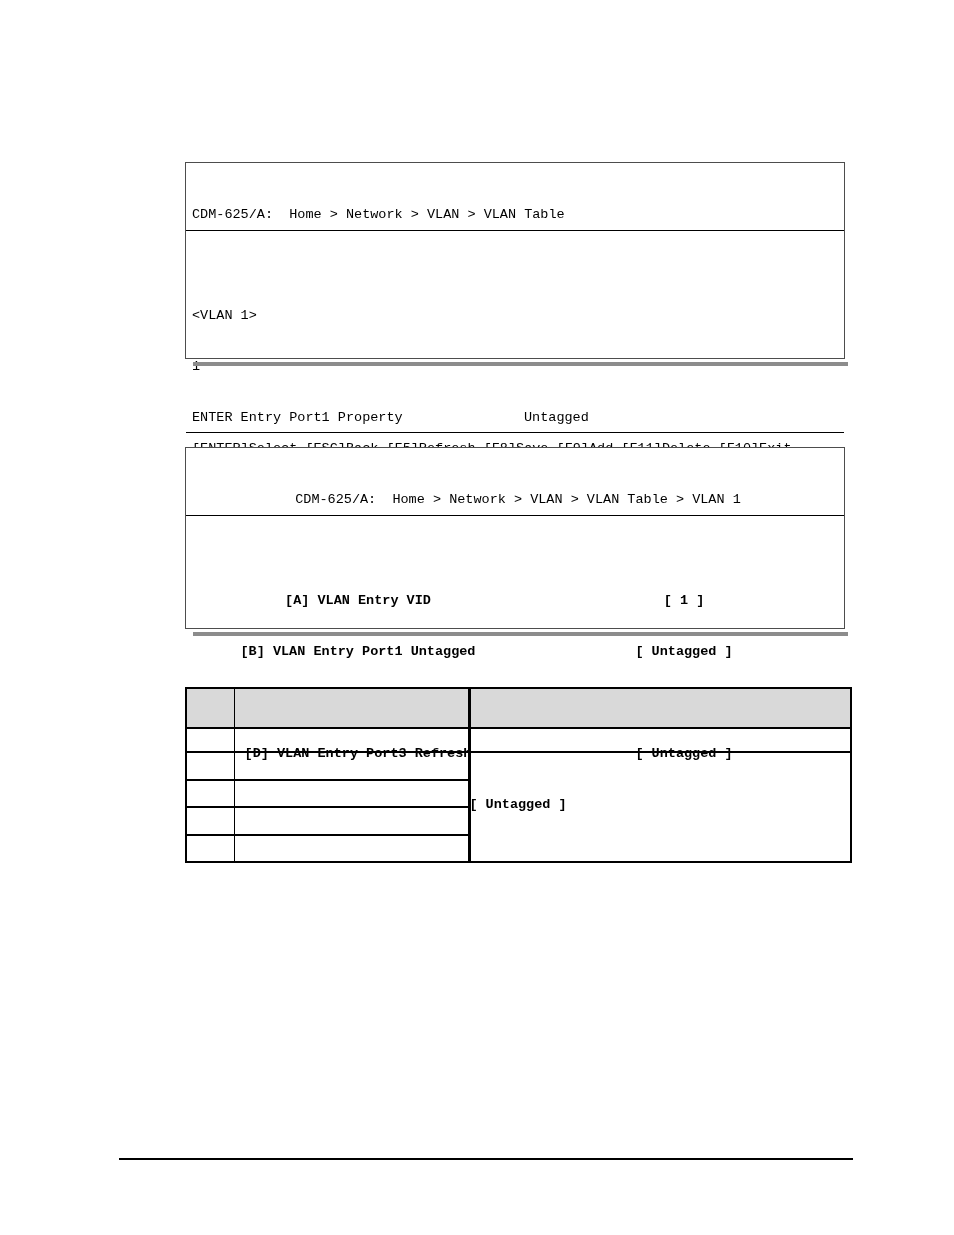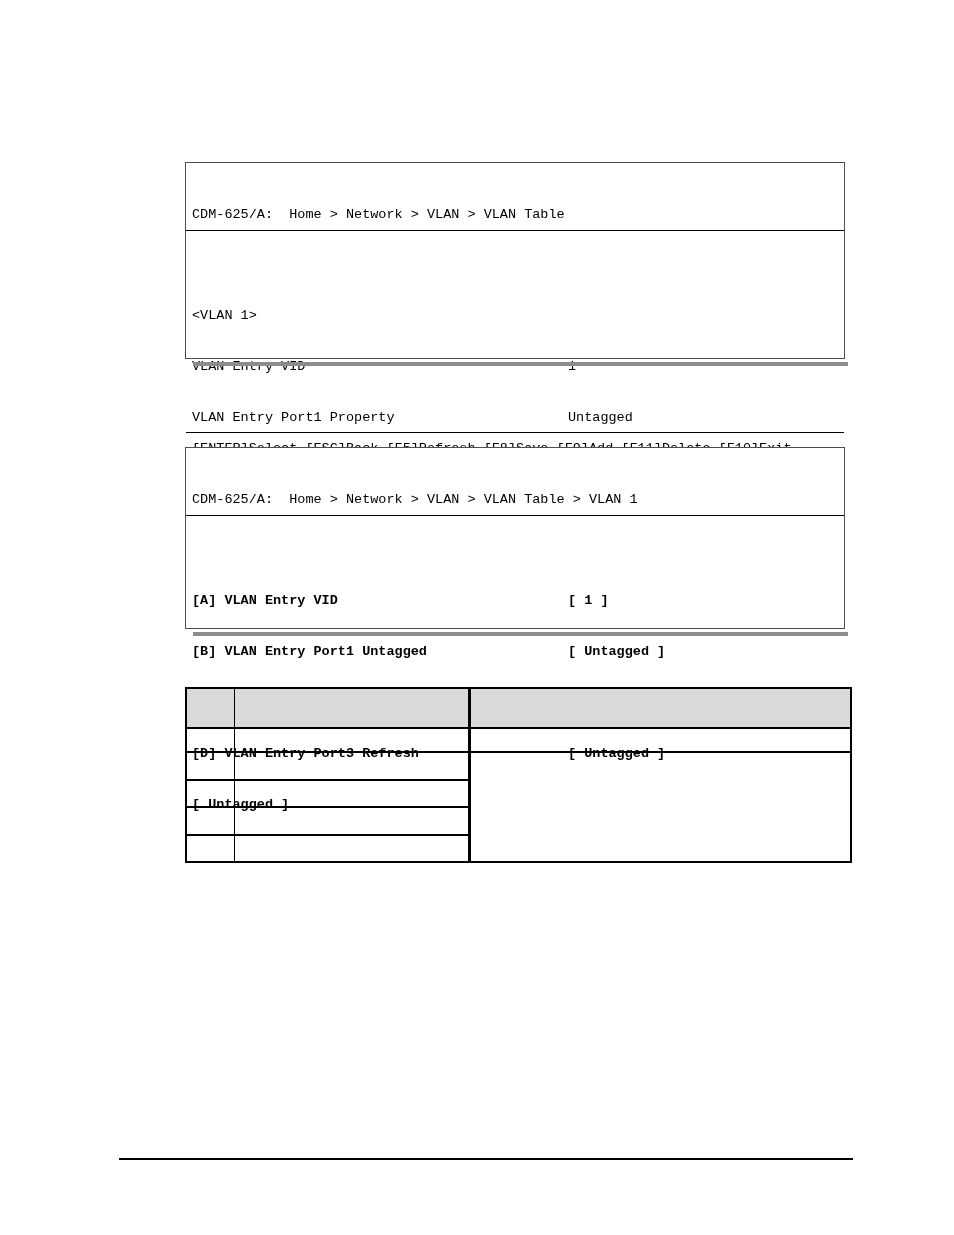--- a/index.html
+++ b/index.html
@@ -25,39 +25,39 @@
     font-size: 13.5px;
     line-height: 17px;
     white-space: pre;
   }
   .term-title {
     height: 34px;
     border-bottom: 1px solid #000;
     padding: 9px 0 0 6px;
   }
   .term-body { padding: 8px 0 0 6px; }
-  .term-row { display: flex; height: 17px; gap: 44px; }
+  .term-row { display: flex; height: 17px; }
   .term-label { width: 332px; flex: 0 0 332px; }
   .term-value { flex: 1; }
   .term-footer {
     border-top: 1px solid #000;
     height: 28px;
     padding: 7px 0 0 6px;
   }
   .term-shadow {
     position: absolute;
     left: 183px;
     width: 655px;
     height: 4px;
     background: #8c8c8c;
   }
   #term1 { top: 162px; height: 197px; }
   #term1 .term-body { height: 133px; }
   #shadow1 { top: 362px; }
-  #term2 { top: 447px; height: 182px; }
+  #term2 { top: 447px; height: 182px; text-align: center; }
   #term2 .term-body { height: 118px; font-weight: bold; }
   #shadow2 { top: 632px; }
 
   
   .ref-table-wrap { position: absolute; left: 175px; top: 687px; }
   table.ref {
     border-collapse: collapse;
     width: 667px;
     table-layout: fixed;
     border: 2px solid #000;
@@ -101,25 +101,24 @@
 <div class="page">
 
   <div class="term" id="term1">
     <div class="term-title">CDM-625/A:  Home &gt; Network &gt; VLAN &gt; VLAN Table</div>
     <div class="term-body">
       <div class="term-row">
         <span class="term-label">&lt;VLAN 1&gt;</span>
         <span class="term-value"></span>
       </div>
       <div class="term-row">
-        <span class="term-label">VLAN Entry VID</span>
         <span class="term-value">1</span>
       </div>
       <div class="term-row">
-        <span class="term-label">VLAN Entry Port1 Property</span>
+        <span class="term-label">ENTER Entry Port1 Property</span>
         <span class="term-value">Untagged</span>
       </div>
       <div class="term-row">
         <span class="term-label">VLAN Entry Port2 Property</span>
         <span class="term-value">Untagged</span>
       </div>
       <div class="term-row">
         <span class="term-label">VLAN Entry Port3 Property</span>
         <span class="term-value">Untagged</span>
       </div>

